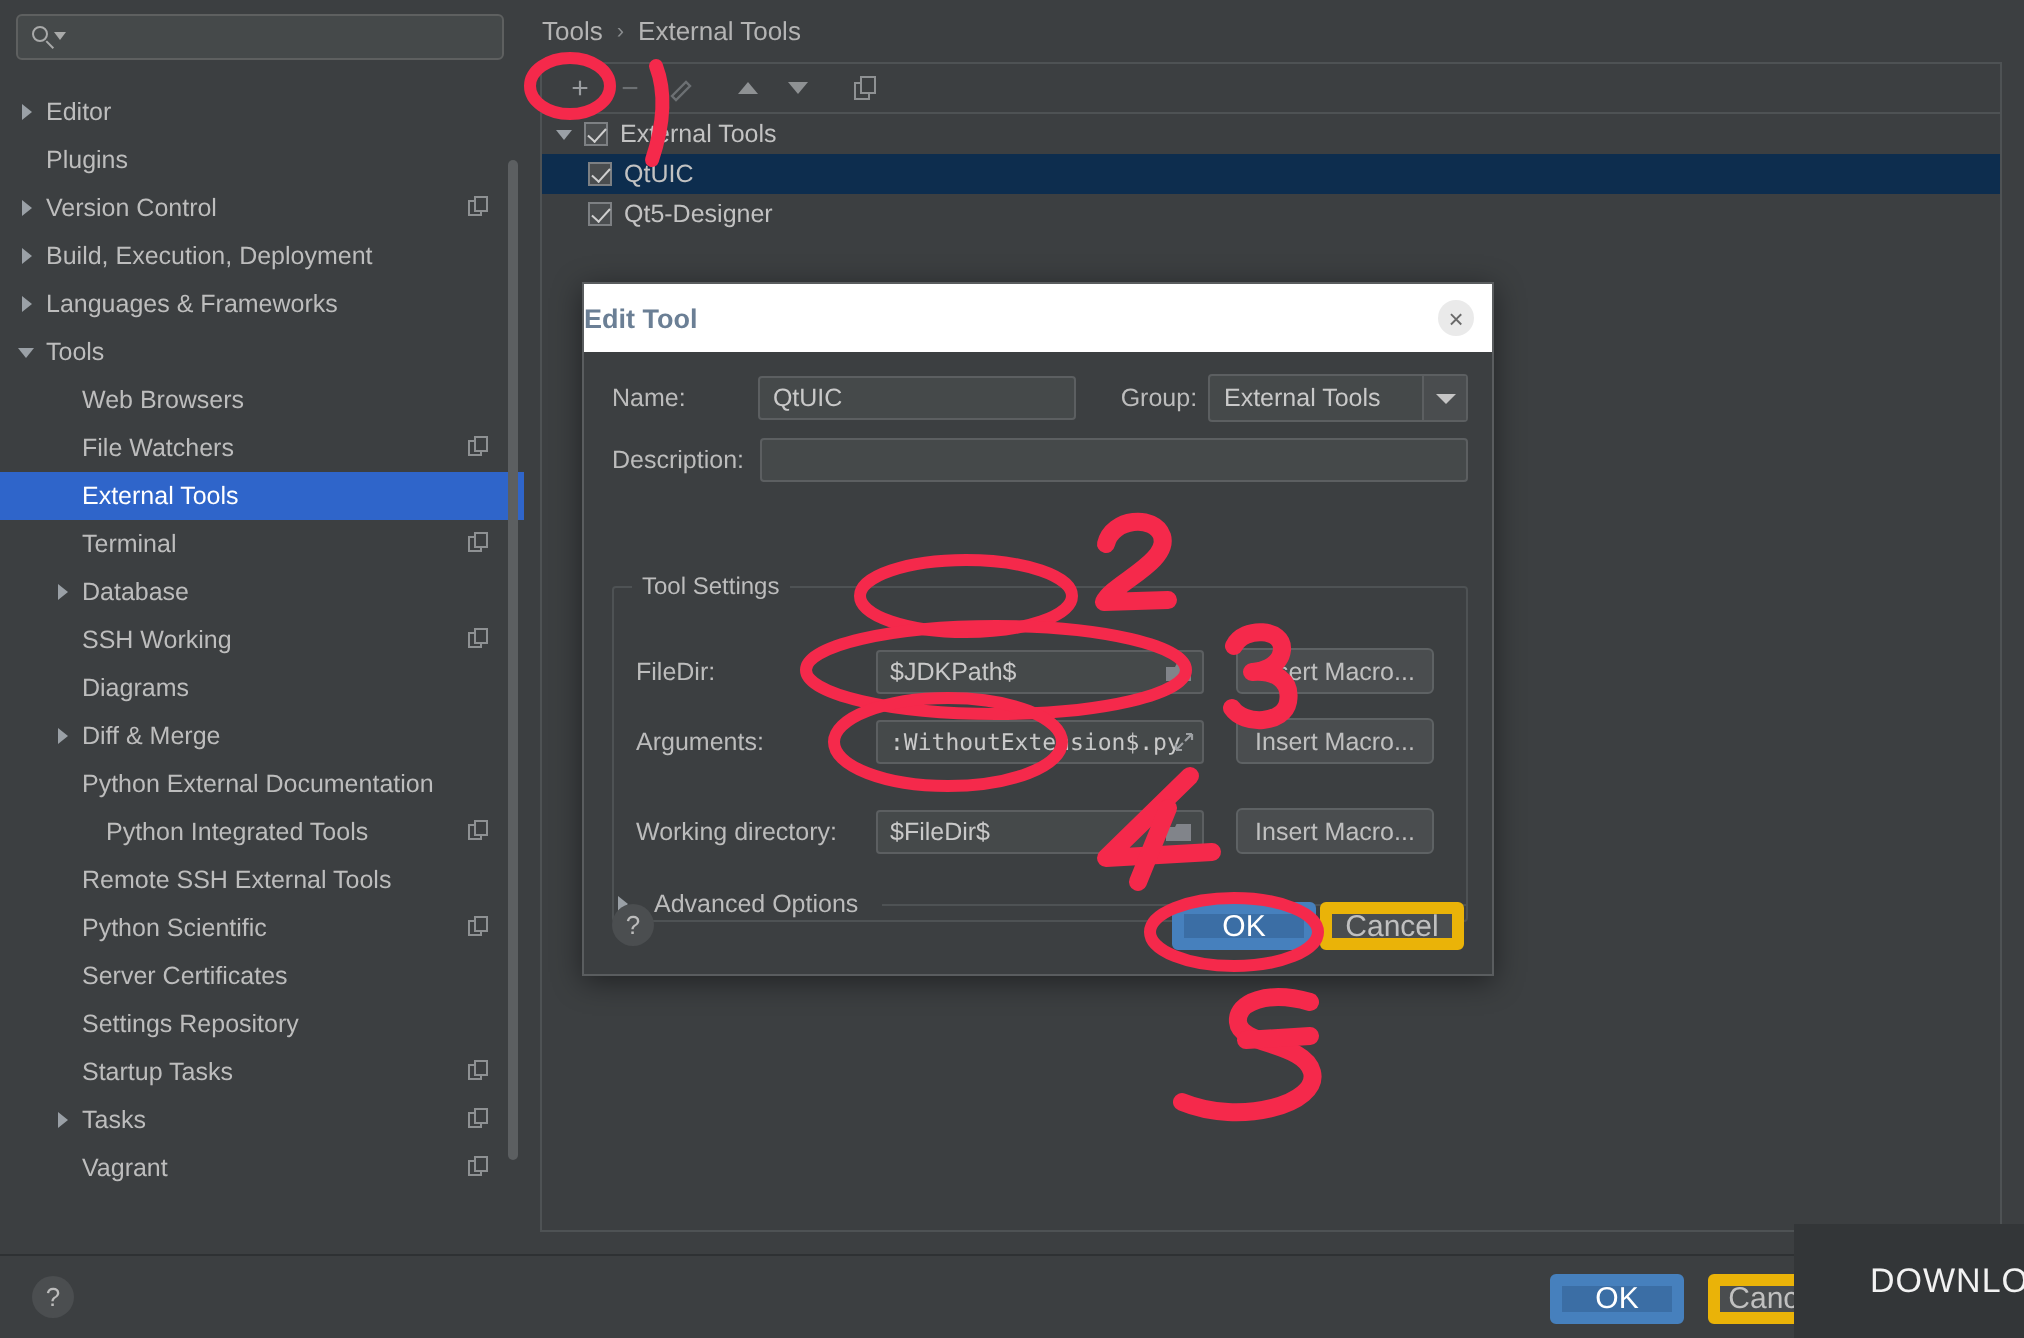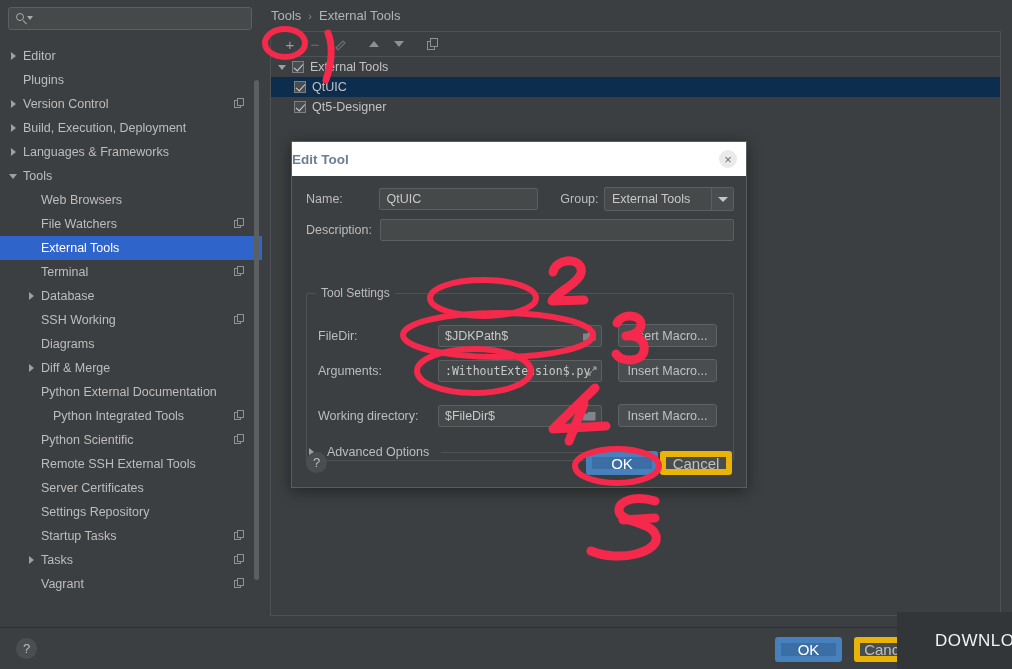--- a/index.html
+++ b/index.html
@@ -341,29 +341,29 @@
         <div class="tree-row" style="padding-left: 38px;">
           <span class="tw"></span>
           <span>Python Integrated Tools</span>
           <span class="copy-badge">
             <span class="b1"></span>
             <span class="b2"></span>
           </span>
         </div>
         <div class="tree-row" style="padding-left: 26px;">
           <span class="tw"></span>
+          <span>Remote SSH External Tools</span>
+        </div>
+        <div class="tree-row" style="padding-left: 26px;">
+          <span class="tw"></span>
           <span>Python Scientific</span>
           <span class="copy-badge">
             <span class="b1"></span>
             <span class="b2"></span>
           </span>
-        </div>
-        <div class="tree-row" style="padding-left: 26px;">
-          <span class="tw"></span>
-          <span>Remote SSH External Tools</span>
         </div>
         <div class="tree-row" style="padding-left: 26px;">
           <span class="tw"></span>
           <span>Server Certificates</span>
         </div>
         <div class="tree-row" style="padding-left: 26px;">
           <span class="tw"></span>
           <span>Settings Repository</span>
         </div>
         <div class="tree-row" style="padding-left: 26px;">

